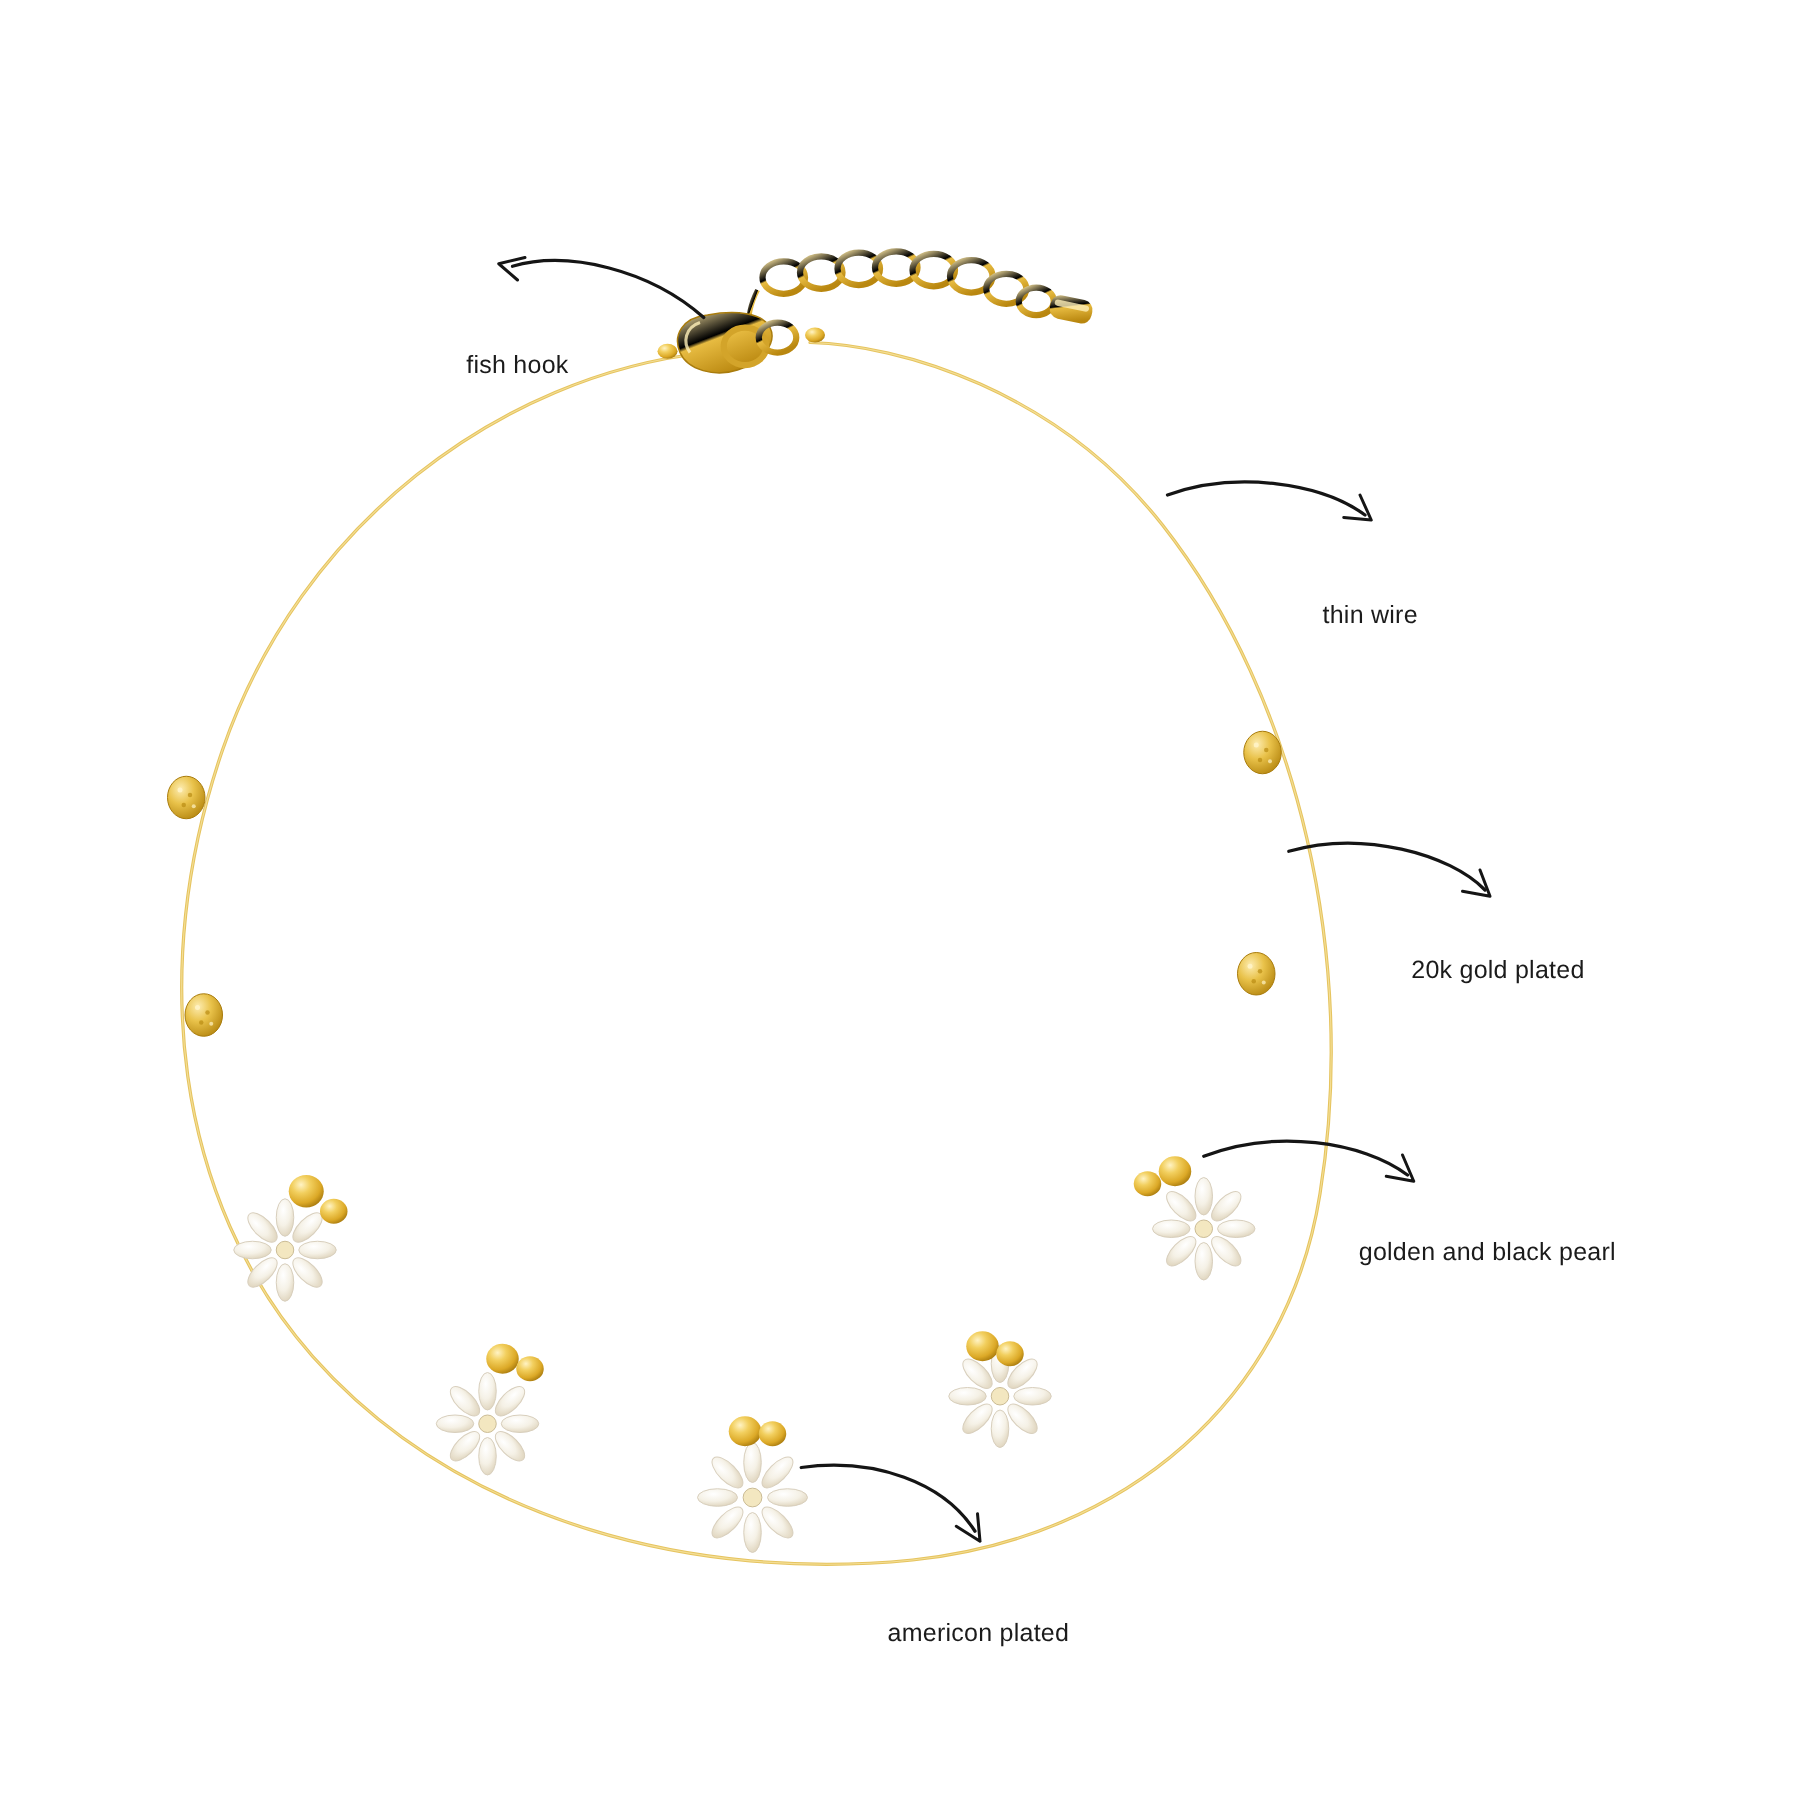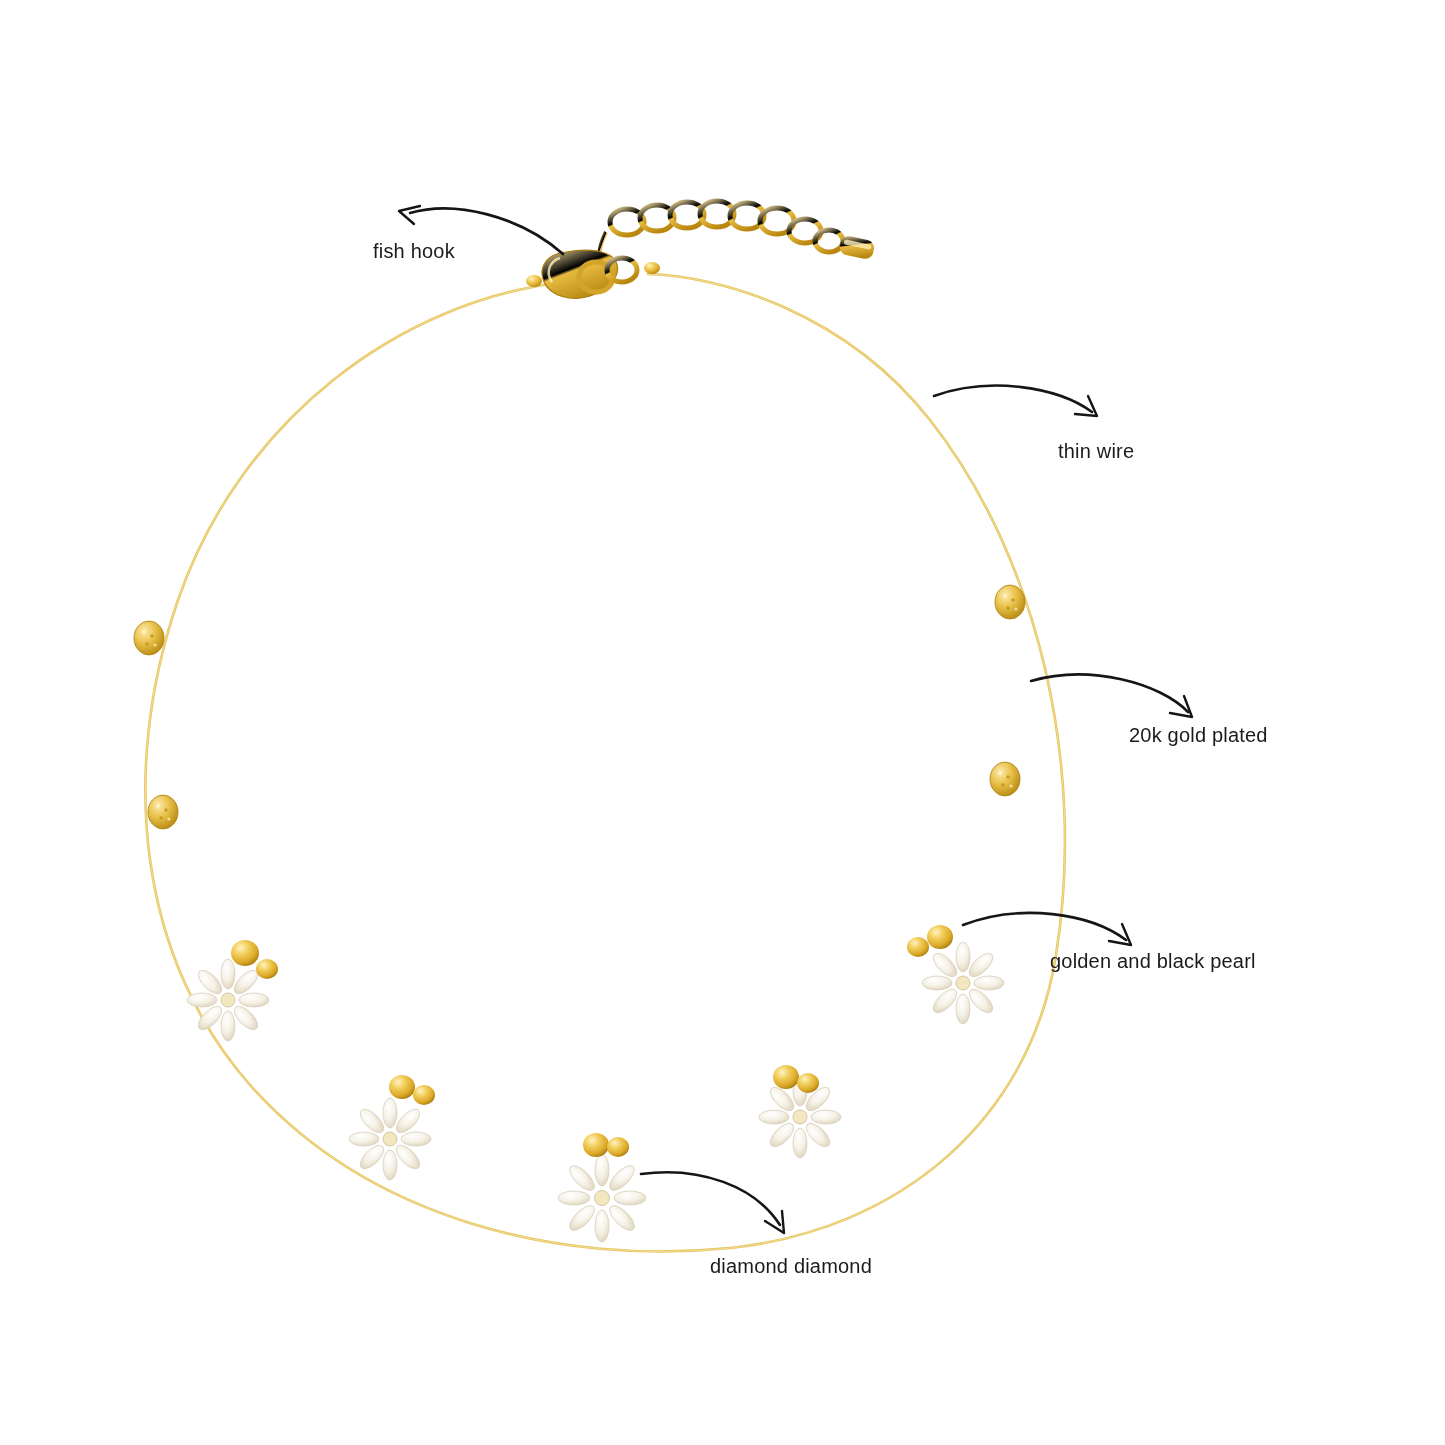--- a/index.html
+++ b/index.html
@@ -21,20 +21,21 @@
     height: 1445px;
     background: #ffffff;
   }
   .annotation {
     position: absolute;
     font-family: "Liberation Sans", sans-serif;
     font-size: 20px;
     color: #1b1b1b;
     white-space: nowrap;
     letter-spacing: 0.2px;
+    margin-top: 41px;
   }
   svg.layer {
     position: absolute;
     left: 0; top: 0;
     width: 1445px;
     height: 1445px;
     pointer-events: none;
   }
 </style>
 </head>
@@ -267,17 +268,17 @@
       </g>
     </g>
   </svg>
 
   <div class="annotation" style="left:373px; top:240px;">fish hook</div>
 
   <div class="annotation" style="left:1058px; top:440px;">thin wire</div>
 
   <div class="annotation" style="left:1129px; top:724px;">20k gold plated</div>
 
-  <div class="annotation" style="left:1050px; top:950px;">golden and black pearl</div>
-
-  <div class="annotation" style="left:710px; top:1255px;">diamond diamond</div>
+  <div class="annotation" style="left:1087px; top:950px;">golden and black pearl</div>
+
+  <div class="annotation" style="left:710px; top:1255px;">americon plated</div>
 
 </div>
 
 </body></html>

